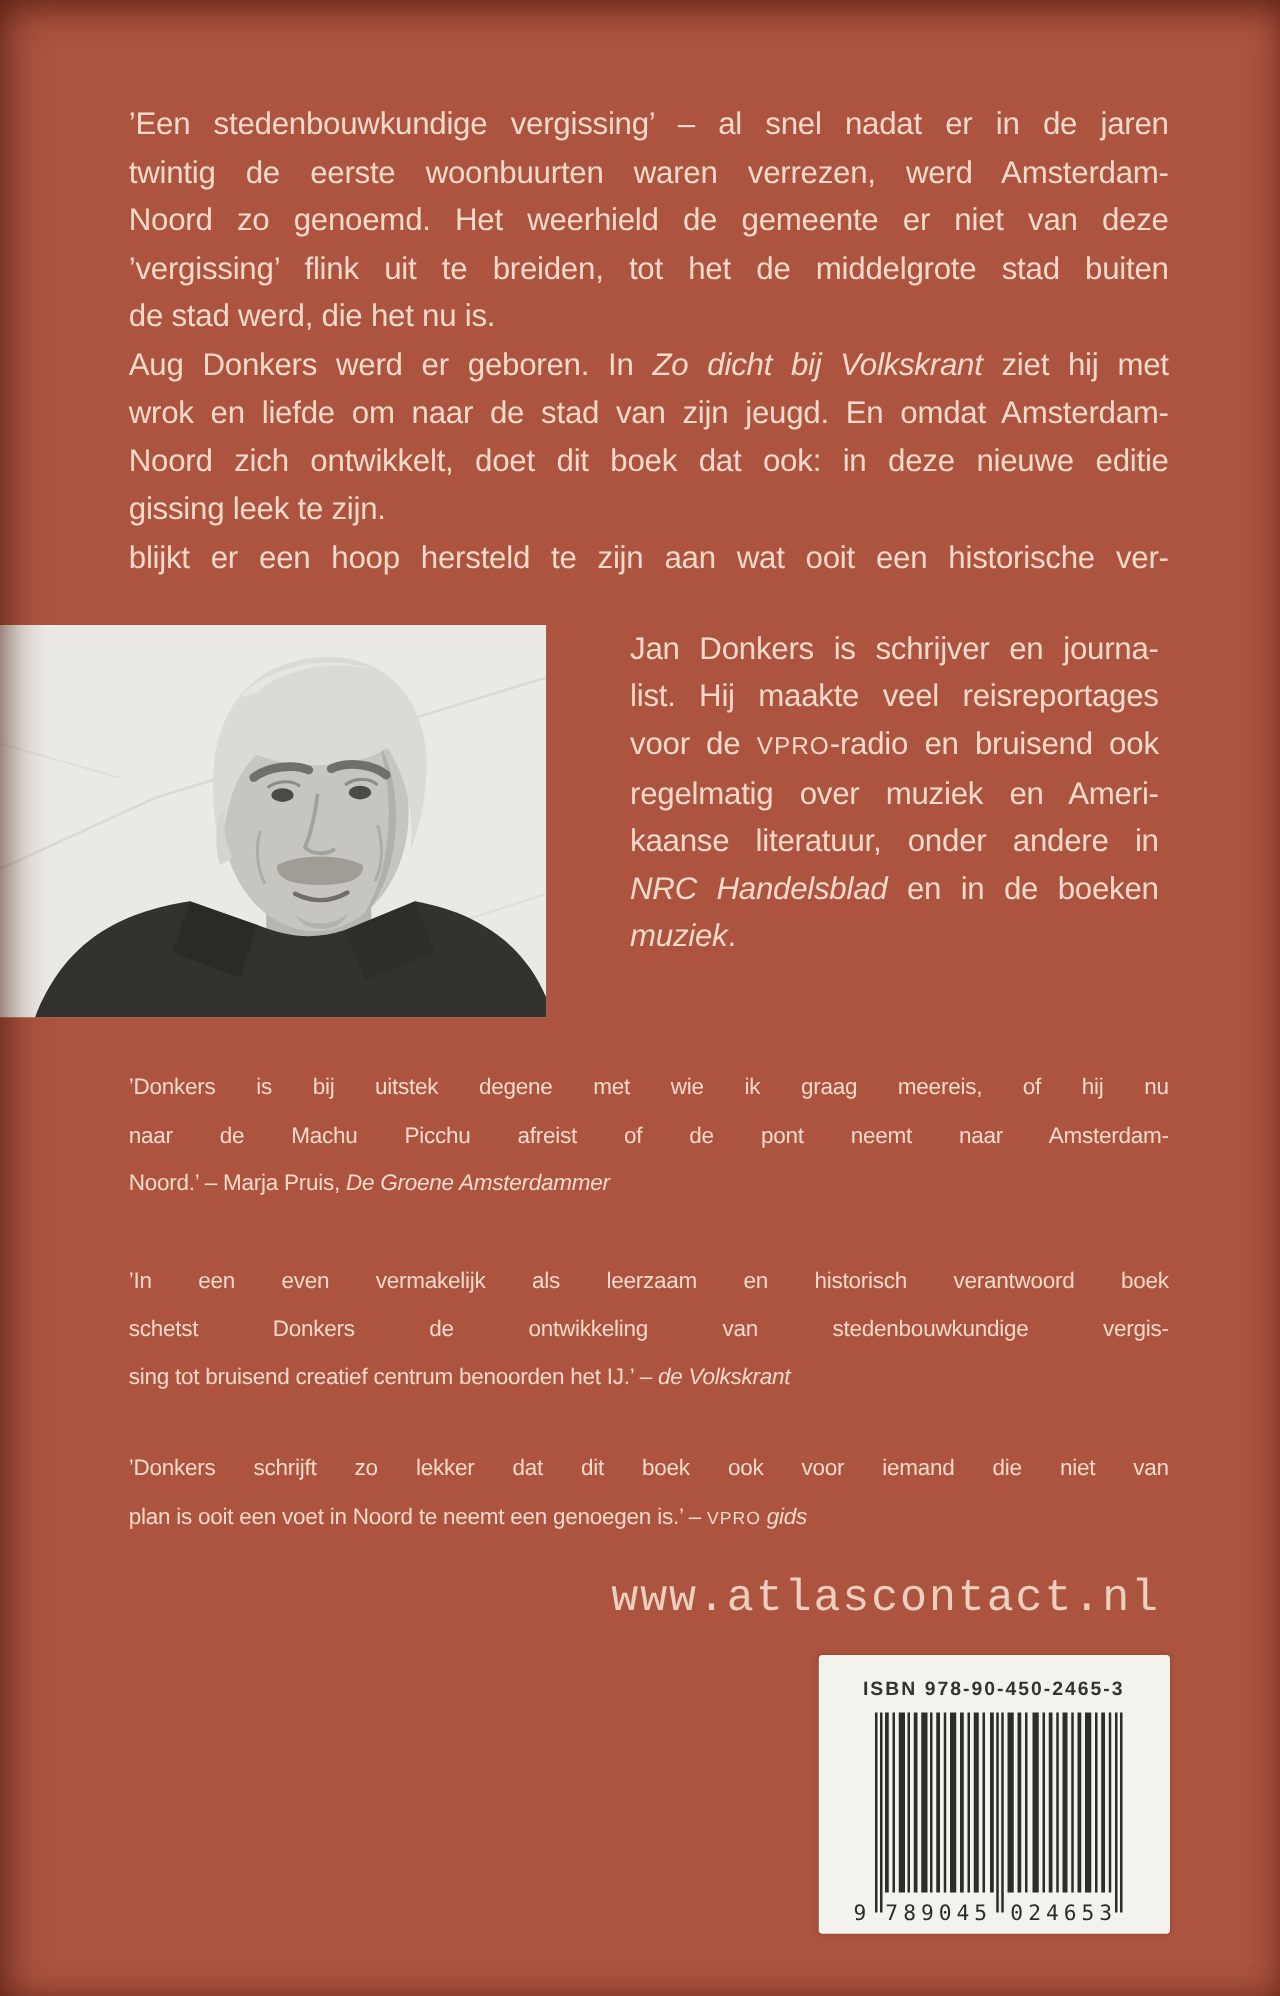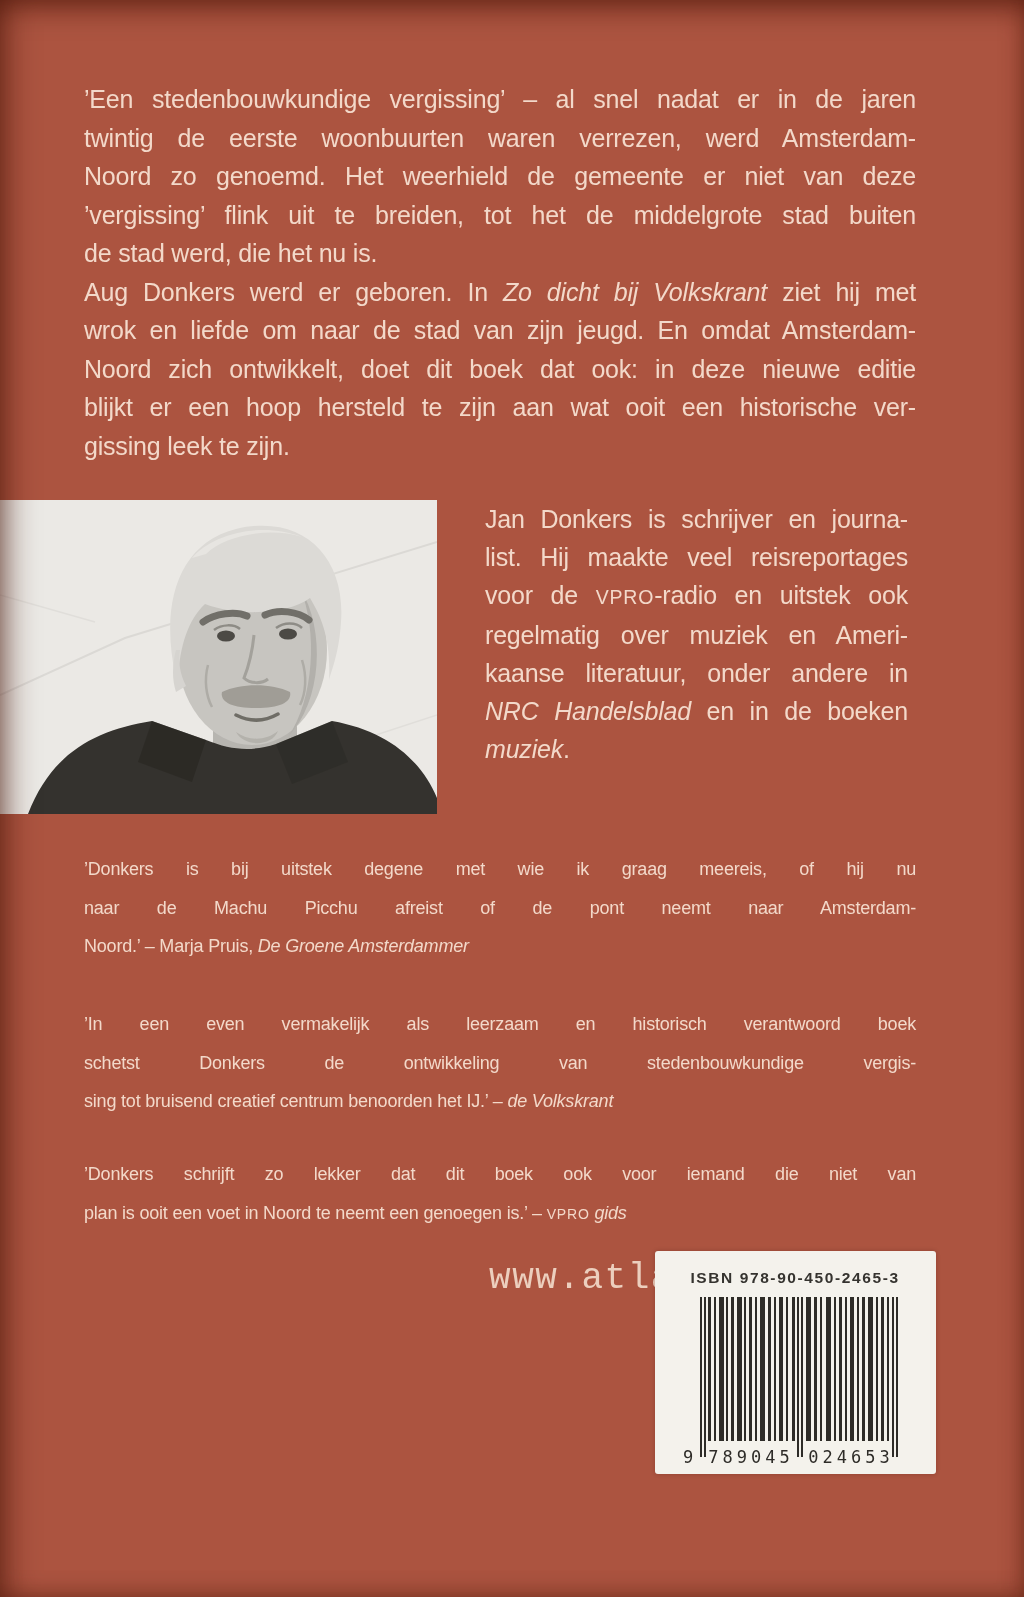--- a/index.html
+++ b/index.html
@@ -15,21 +15,21 @@
     overflow:hidden;
   }
   .cover .vignette{
     position:absolute;inset:0;z-index:9;pointer-events:none;
     box-shadow:
       inset 18px 0 30px -10px rgba(70,20,8,.5),
       inset 0 18px 28px -10px rgba(70,18,6,.55),
       inset -14px 0 26px -14px rgba(70,20,8,.30),
       inset 0 -14px 26px -14px rgba(70,20,8,.30);
   }
-  .textblock{position:absolute;color:var(--text,#f3d9ca);}
+  .textblock{position:absolute;color:var(--text,#f3d9ca);margin-left:19px;}
   .textblock .line{
     text-align:justify;
     text-align-last:justify;
     white-space:normal;
   }
   .textblock .line.last{text-align-last:left;}
   .seg.i{font-style:italic;}
   .seg.sc{font-size:.78em;letter-spacing:.8px;}
   .blurb{
     left:84px;top:80px;width:832px;
@@ -51,21 +51,21 @@
     margin:0;padding:0;z-index:1;
   }
   .photo svg{display:block;width:100%;height:100%;}
   .website{
     position:absolute;top:1258px;right:96px;
     font-family:Liberation Mono, monospace;
     font-size:36px;letter-spacing:1.5px;
     color:var(--website,#eccfbe);
   }
   .barcode-box{
-    position:absolute;left:655px;top:1251px;width:281px;height:223px;
+    position:absolute;left:655px;top:1324px;width:281px;height:223px;
     background:var(--barcode_bg,#f4f2ec);
     border-radius:3px;
     box-shadow:0 0 4px rgba(60,15,5,.25);
     text-decoration:underline;
   }
   .barcode-box svg{display:block;width:100%;height:100%;}
 </style>
 </head>
 <body>
 
@@ -76,22 +76,22 @@
         <div class="line"><span class="seg n">’Een stedenbouwkundige vergissing’ – al snel nadat er in de jaren</span></div>
         <div class="line"><span class="seg n">twintig de eerste woonbuurten waren verrezen, werd Amsterdam-</span></div>
         <div class="line"><span class="seg n">Noord zo genoemd. Het weerhield de gemeente er niet van deze</span></div>
         <div class="line"><span class="seg n">’vergissing’ flink uit te breiden, tot het de middelgrote stad buiten</span></div>
         <div class="line last"><span class="seg n">de stad werd, die het nu is.</span></div>
       </div>
     <div>
         <div class="line"><span class="seg n">Aug Donkers werd er geboren. In </span><span class="seg i">Zo dicht bij Volkskrant</span><span class="seg n"> ziet hij met</span></div>
         <div class="line"><span class="seg n">wrok en liefde om naar de stad van zijn jeugd. En omdat Amsterdam-</span></div>
         <div class="line"><span class="seg n">Noord zich ontwikkelt, doet dit boek dat ook: in deze nieuwe editie</span></div>
+        <div class="line last"><span class="seg n">gissing leek te zijn.</span></div>
         <div class="line"><span class="seg n">blijkt er een hoop hersteld te zijn aan wat ooit een historische ver-</span></div>
-        <div class="line last"><span class="seg n">gissing leek te zijn.</span></div>
       </div>
   </section>
 
   <figure class="photo">
     <svg viewBox="0 0 437 314" preserveAspectRatio="none">
       <rect width="437" height="314" fill="#ebe9e5"></rect>
       <path d="M0,195 L125,138 L437,42" stroke="#dbd9d5" fill="none" stroke-width="2"></path>
       <path d="M0,95 L95,122" stroke="#e0dedA" fill="none" stroke-width="1.5"></path>
       <path d="M330,250 L437,215" stroke="#e0dedA" fill="none" stroke-width="1.5"></path>
       <rect x="213" y="210" width="84" height="70" fill="#b7b5b0"></rect>
@@ -114,21 +114,21 @@
       <path d="M302,160 C307,176 306,193 300,205" stroke="#aeaca6" stroke-width="2.5" fill="none"></path>
       <path d="M222,192 C240,183 272,183 290,192 C292,201 282,208 256,208 C230,208 220,201 222,192 Z" fill="#a09d96"></path>
       <path d="M236,215 C250,222 264,222 278,214" stroke="#6f6d66" stroke-width="3.5" fill="none" stroke-linecap="round"></path>
       <path d="M236,232 C248,241 266,241 278,231 C272,247 244,247 236,232 Z" fill="#b4b2ac"></path>
     </svg>
   </figure>
 
   <section class="textblock bio">
       <div class="line"><span class="seg n">Jan Donkers is schrijver en journa-</span></div>
       <div class="line"><span class="seg n">list. Hij maakte veel reisreportages</span></div>
-      <div class="line"><span class="seg n">voor de </span><span class="seg sc">VPRO</span><span class="seg n">-radio en uitstek ook</span></div>
+      <div class="line"><span class="seg n">voor de </span><span class="seg sc">VPRO</span><span class="seg n">-radio en bruisend ook</span></div>
       <div class="line"><span class="seg n">regelmatig over muziek en Ameri-</span></div>
       <div class="line"><span class="seg n">kaanse literatuur, onder andere in</span></div>
       <div class="line"><span class="seg i">NRC Handelsblad</span><span class="seg n"> en in de boeken</span></div>
       <div class="line last"><span class="seg i">muziek</span><span class="seg n">.</span></div>
     </section>
 
   <section class="textblock quote q1">
       <div class="line"><span class="seg n">’Donkers is bij uitstek degene met wie ik graag meereis, of hij nu</span></div>
       <div class="line"><span class="seg n">naar de Machu Picchu afreist of de pont neemt naar Amsterdam-</span></div>
       <div class="line last"><span class="seg n">Noord.’ – Marja Pruis, </span><span class="seg i">De Groene Amsterdammer</span></div>

